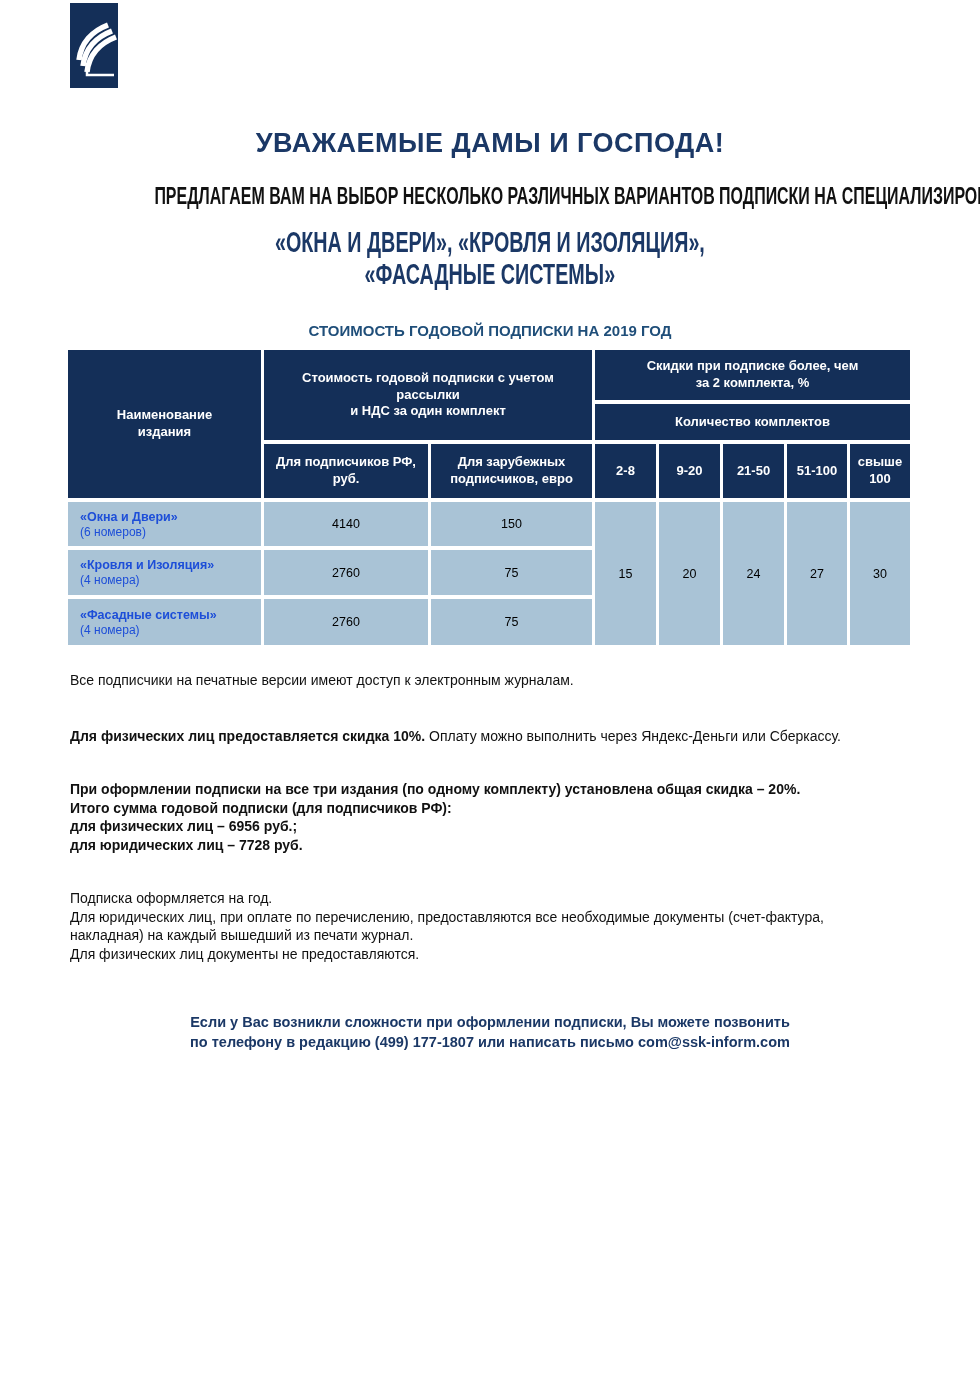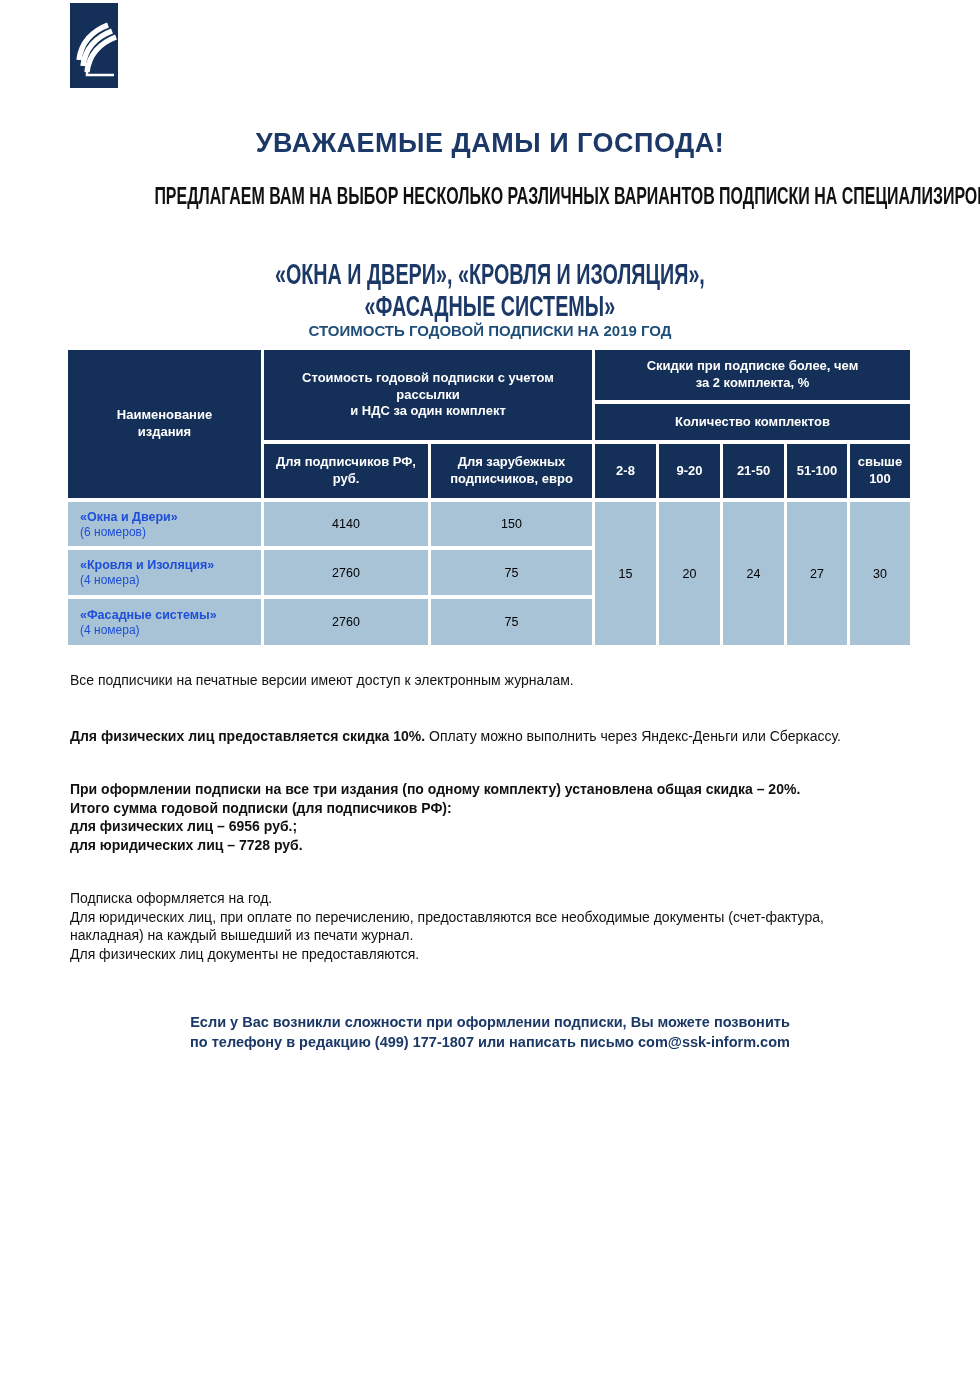--- a/index.html
+++ b/index.html
@@ -12,21 +12,21 @@
   .abs { position:absolute; }
 
   
   .logo { left:70px; top:3px; width:48px; height:85px; background:var(--navy); display:flex; align-items:center; justify-content:center; }
 
   
   .title { left:0; top:128px; width:100%; text-align:center; font-size:27px; font-weight:bold; color:var(--title-blue); letter-spacing:0.5px; }
   .subtitle-wrap { left:0; top:184px; width:100%; text-align:center; }
   .cond { display:inline-block; transform:scale(0.76,1.12); transform-origin:center; font-weight:bold; white-space:nowrap; }
   .subtitle-wrap .cond { font-size:21px; color:#111; }
-  .editions { left:0; top:228px; width:100%; text-align:center; color:var(--title-blue); line-height:29px;margin-top:32px; }
+  .editions { left:0; top:228px; width:100%; text-align:center; color:var(--title-blue); line-height:29px; }
   .editions .cond { font-size:26px; }
   .caption { left:0; top:322px; width:100%; text-align:center; font-size:15px; font-weight:bold; color:var(--caption-blue); }
 
   
   .grid {
     left:68px; top:350px; width:842px;
     display:grid;
     grid-template-columns:193px 164px 161px 61px 61px 61px 60px 60px;
     grid-template-rows:50px 36px 54px 44px 45px 46px;
     column-gap:3px; row-gap:4px;

